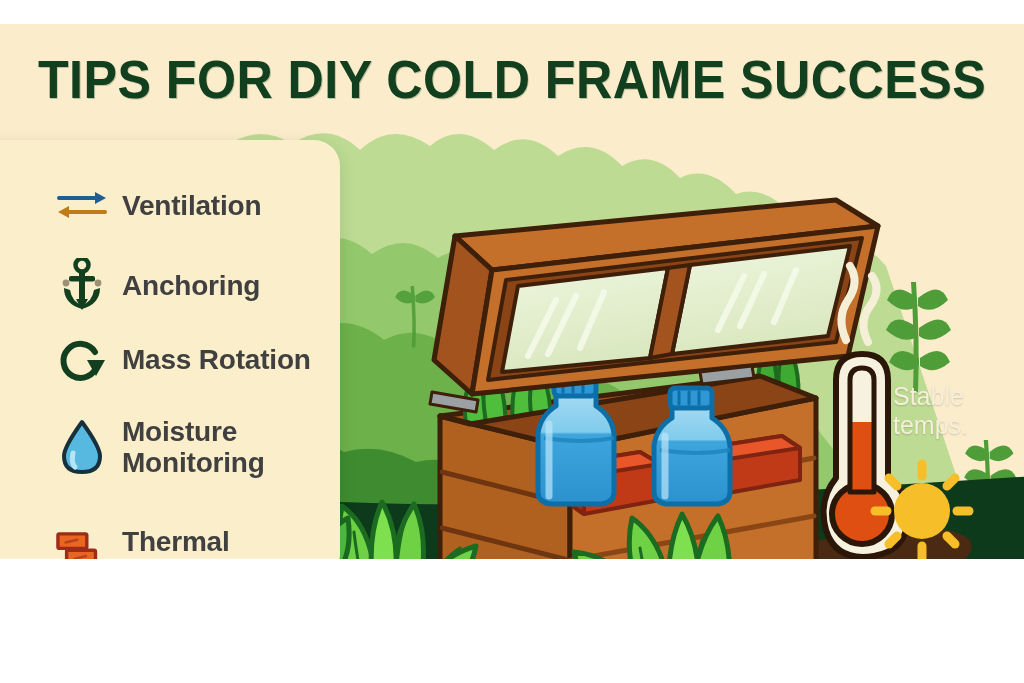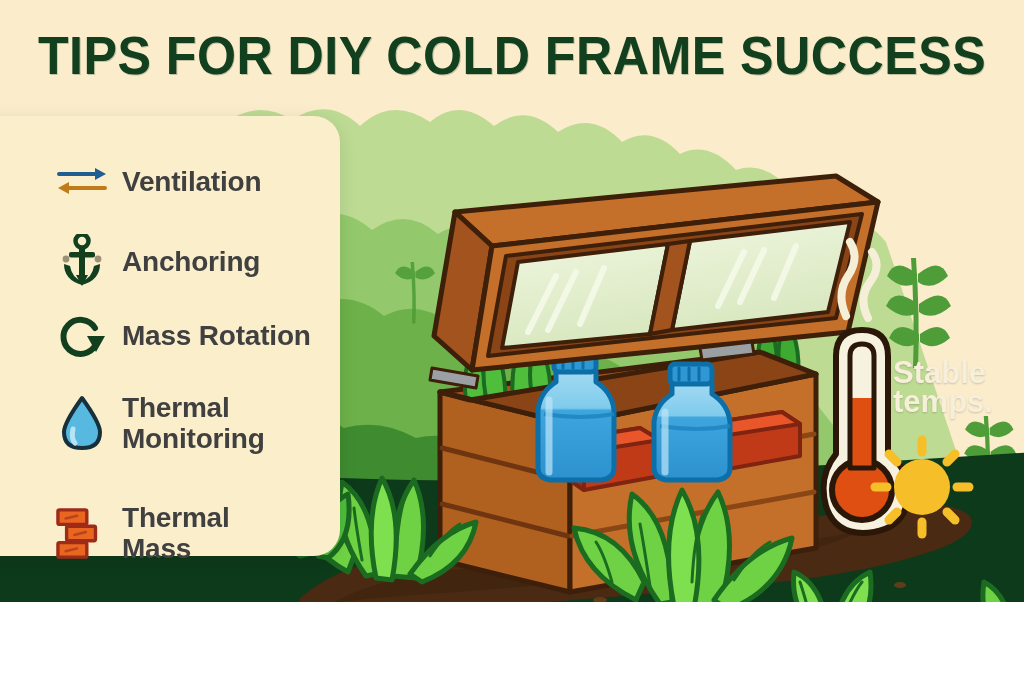--- a/index.html
+++ b/index.html
@@ -7,23 +7,24 @@
     margin: 0;
     padding: 0;
     background: #ffffff;
   }
   body {
     font-family: "Liberation Sans", sans-serif;
   }
   #poster {
     position: relative;
     width: 1024px;
-    height: 602px;
+    height: 535px;
     overflow: hidden;
     background: #fbeccb;
+    margin-top: 24px;
   }
   #scene {
     position: absolute;
     inset: 0;
     width: 1024px;
     height: 683px;
   }
 
   
   .title {
@@ -87,23 +88,23 @@
     color: #404040;
     letter-spacing: -0.2px;
   }
 
   
   .stable-temps {
     position: absolute;
     left: 893px;
     top: 358px;
     width: 120px;
-    font-size: 31px;
+    font-size: 25px;
     line-height: 29px;
-    font-weight: bold;
+    font-weight: normal;
     color: #f7efd9;
     z-index: 30;
     text-shadow: 0 1px 2px rgba(0,0,0,0.18);
   }
 </style>
 </head>
 <body>
 
 <div id="poster">
 
@@ -441,21 +442,21 @@
         <span class="legend-label" style="width:190px;">Mass Rotation</span>
       </div>
 
       <div class="legend-row" style="top:256px;">
         <span class="legend-icon">
           <svg width="44" height="56" viewBox="0 0 44 56" xmlns="http://www.w3.org/2000/svg">
             <path d="M22 3 Q40 28 40 37 Q40 53 22 53 Q4 53 4 37 Q4 28 22 3 Z" fill="#58b9e0" stroke="#17303c" stroke-width="4" stroke-linejoin="round"></path>
             <path d="M13 34 q-2 10 2 14" stroke="#b7e4f5" stroke-width="5" fill="none" stroke-linecap="round"></path>
           </svg>
         </span>
-        <span class="legend-label" style="width:205px;">Thermal Monitoring</span>
+        <span class="legend-label" style="width:205px;">Moisture Monitoring</span>
       </div>
 
       <div class="legend-row" style="top:366px;justify-content:space-between;">
         <span class="legend-icon">
           <svg width="54" height="52" viewBox="0 0 54 52" xmlns="http://www.w3.org/2000/svg">
             <g stroke="#9e2b18" stroke-width="3.5" stroke-linejoin="round">
               <rect x="2" y="2" width="30" height="15" rx="1.5" fill="#e8661f"></rect>
               <rect x="11" y="19" width="30" height="15" rx="1.5" fill="#e8661f"></rect>
               <rect x="2" y="36" width="30" height="15" rx="1.5" fill="#e8661f"></rect>
             </g>

